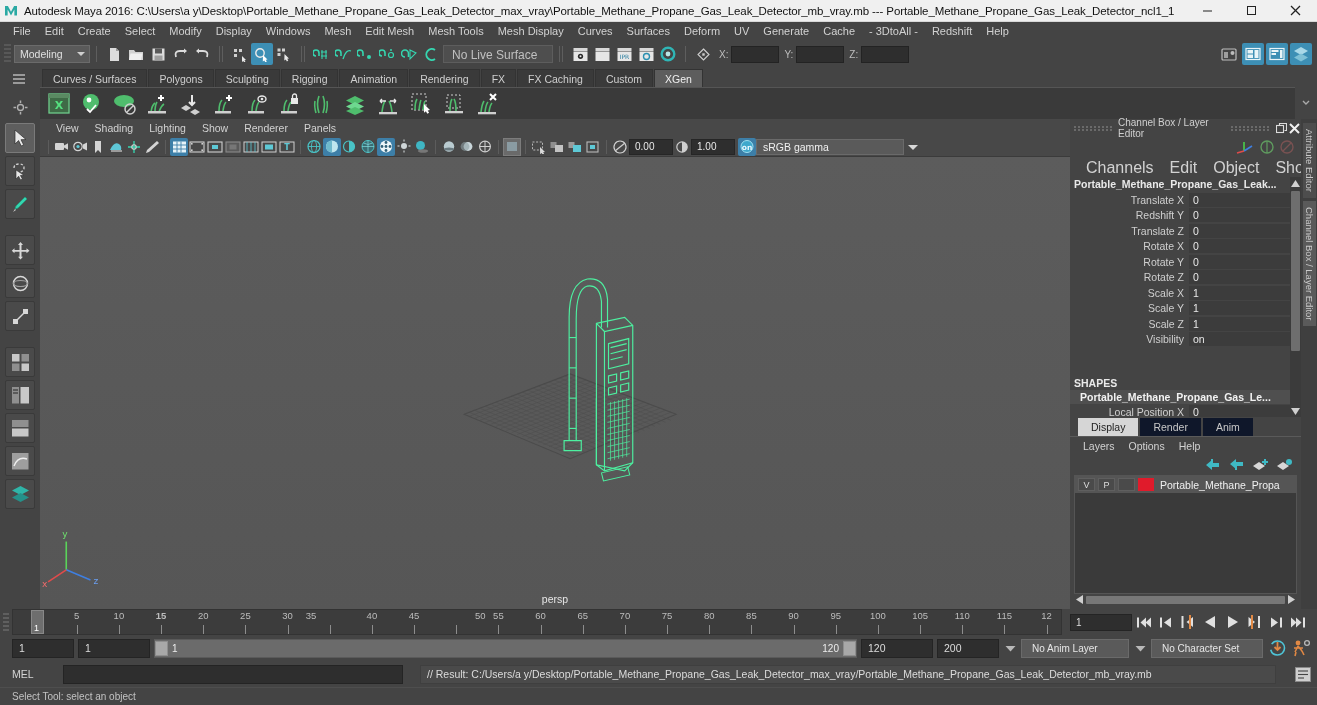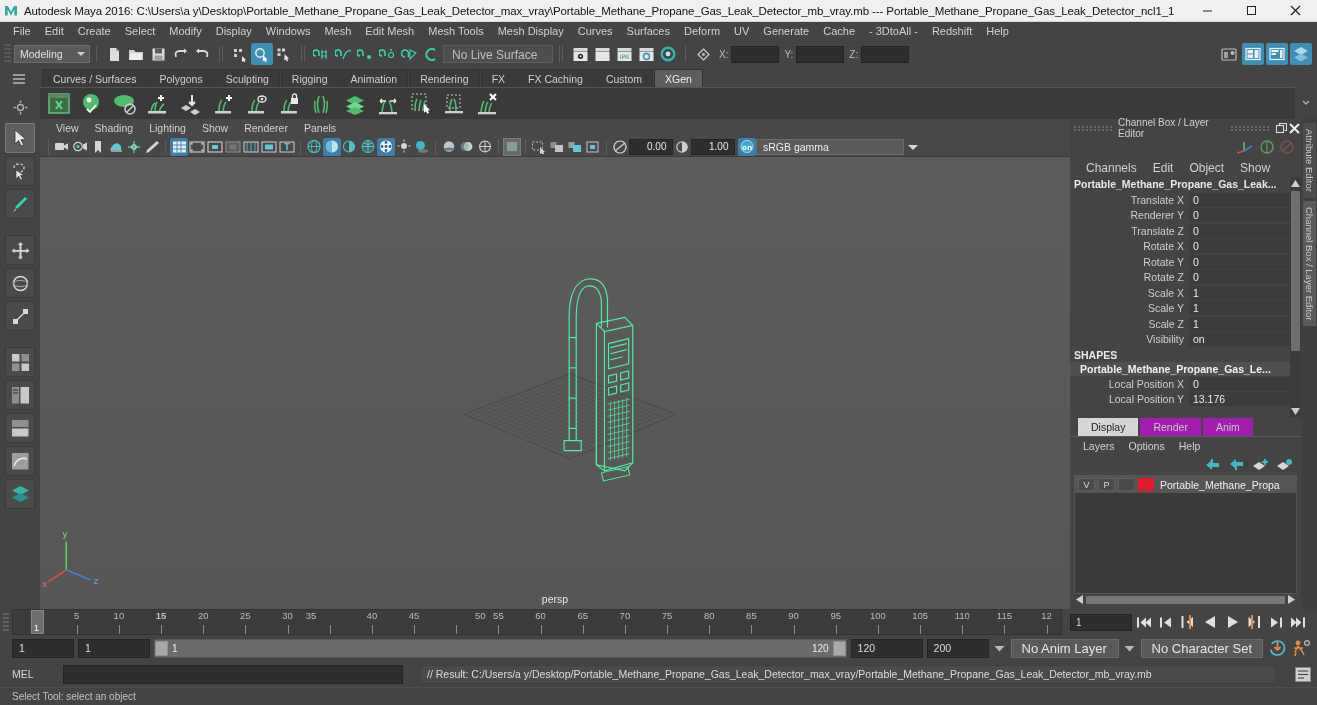--- a/index.html
+++ b/index.html
@@ -73,21 +73,21 @@
 
   
   .viewwrap{ flex:1; display:flex; flex-direction:column; min-width:0; background:#444; }
   .view-menubar{ height:18px; background:#484848; display:flex; align-items:center; padding-left:8px; }
   .view-menubar .menuitem{ font-size:10.5px; line-height:18px; padding:0 8px;}
   .view-toolbar{ height:20px; background:#484848; display:flex; align-items:center; padding-left:4px; border-bottom:1px solid #3b3b3b;}
   .vt-ico{ width:18px;height:18px; display:inline-flex; align-items:center; justify-content:center; position:relative; }
   .vt-ico.on{ background:#3d7fa8; border-radius:2px;}
   .vt-sep{ width:1px; height:14px; background:#5c5c5c; margin:0 4px; }
   .vt-num{ width:44px;height:16px;background:#2e2e2e;border:1px solid #262626;color:#e8e8e8;font-size:10px;
-    display:flex;align-items:center;padding-left:17px;}
+    display:flex;align-items:center;padding-left:5px;}
   .vt-gamma{ height:16px; width:148px; background:#5a5a5a; border:1px solid #6a6a6a; color:#f0f0f0; font-size:10.5px;
      display:flex; align-items:center; padding-left:6px;}
   .vt-gamma-arrow{ width:18px;height:16px; display:flex;align-items:center;justify-content:center; }
   .viewport{ flex:1; position:relative; background:#5a5a5a; overflow:hidden;
     background:linear-gradient(#5c5c5c,#565656); }
   .vp-label{ position:absolute; bottom:4px; left:0; right:0; text-align:center; font-size:10.5px; color:#e6e6e6; font-weight:normal; }
 
   
   .rightdock{ width:247px; background:#444; display:flex; min-height:0; }
   .rd-main{ flex:1; display:flex; flex-direction:column; min-width:0; }
@@ -95,34 +95,34 @@
   .vtab{ writing-mode:vertical-rl; font-size:9.5px; color:#c9c9c9; padding:6px 1px; background:#4d4d4d; margin-bottom:3px; }
   .vtab.act{ background:#5a5a5a; }
   .cb-header{ height:18px; display:flex; align-items:center; font-size:10px; color:#d0d0d0; }
   .dots{ flex:0 0 auto; width:40px; height:8px; margin:0 4px;
     background:repeating-linear-gradient(to right,#6a6a6a 0 2px,transparent 2px 4px),
                repeating-linear-gradient(to right,#6a6a6a 0 2px,transparent 2px 4px);
     background-size:100% 2px,100% 2px; background-position:0 2px,0 5px; background-repeat:no-repeat; }
   .cb-hbtn{ width:14px;height:14px; display:flex;align-items:center;justify-content:center; }
   .cb-gizmo{ height:22px; display:flex; align-items:center; justify-content:flex-end; padding-right:6px; gap:4px;}
   .cb-menus{ height:18px; display:flex; align-items:center; padding-left:8px; gap:0; }
-  .cb-menus .menuitem{ font-size:12px; line-height:18px; padding:0 8px;}
+  .cb-menus .menuitem{ font-size:16px; line-height:18px; padding:0 8px;}
   .cb-list{ flex:0 0 auto; background:#444; position:relative; overflow:hidden; }
   .cb-objname{ font-size:10.5px; font-weight:bold; color:#e9e9e9; padding:1px 2px 2px 4px; white-space:nowrap; overflow:hidden; }
   .cb-row{ height:15.5px; display:flex; align-items:center; font-size:10.5px; }
   .cb-label{ flex:1; text-align:right; padding-right:5px; color:#cfcfcf; white-space:nowrap; overflow:hidden; }
   .cb-val{ width:112px; height:14px; background:#3c3c3c; color:#e8e8e8; padding-left:4px; line-height:14px; }
-  .cb-section{ font-size:10.5px; font-weight:bold; color:#e9e9e9; padding:2px 0 1px 4px; }
+  .cb-section{ font-size:10.5px; font-weight:bold; color:#e9e9e9; padding:2px 0 1px 4px;margin-top:28px; }
   .cb-shape{ font-size:10.5px; font-weight:bold; color:#f2f2f2; background:#4f4f4f; padding:1px 2px 1px 10px; white-space:nowrap; overflow:hidden;}
   .cb-scroll{ position:absolute; right:0; top:0; width:11px; bottom:0; background:#3b3b3b; }
   .cb-thumb{ position:absolute; left:1px; right:1px; top:14px; height:160px; background:#6e6e6e; border-radius:1px;}
   .cb-arrow{ position:absolute; left:0; right:0; height:12px; display:flex;align-items:center;justify-content:center; }
 
   .le-tabs{ height:20px; display:flex; align-items:flex-end; padding-left:8px; border-bottom:1px solid #5a5a5a;}
-  .le-tab{ height:18px; padding:0 13px; font-size:10.5px; display:flex; align-items:center; background:#a21caf; color:#c8c8c8; margin-right:2px;}
+  .le-tab{ height:18px; padding:0 13px; font-size:10.5px; display:flex; align-items:center; background:#0f172a; color:#c8c8c8; margin-right:2px;}
   .le-tab.active{ background:#d6d6d6; color:#222; }
   .le-menus{ height:18px; display:flex; align-items:center; padding-left:6px;}
   .le-menus .menuitem{ font-size:10.5px; line-height:18px; padding:0 7px;}
   .le-btns{ height:20px; display:flex; align-items:center; justify-content:flex-end; padding-right:8px; gap:7px;}
   .le-listbox{ flex:1; background:#3a3a3a; border:1px solid #555; margin:0 4px; position:relative; min-height:0;}
   .layer-row{ height:17px; background:#555; display:flex; align-items:center; padding-left:3px; gap:3px; }
   .lr-btn{ width:17px; height:13px; background:#4a4a4a; border:1px solid #5f5f5f; font-size:9px; color:#ddd;
     display:flex; align-items:center; justify-content:center; }
   .lr-swatch{ width:16px; height:13px; background:#e01b2b; }
   .lr-name{ font-size:10.5px; color:#f0f0f0; padding-left:3px; white-space:nowrap; overflow:hidden;}
@@ -145,21 +145,21 @@
   .pb-btn{ width:20px;height:20px; display:flex;align-items:center;justify-content:center;}
 
   
   .rangerow{ flex:0 0 26px; background:#444; display:flex; align-items:center; gap:4px; padding:0 6px 0 12px;}
   .rfield{ height:19px; background:#2e2e2e; border:1px solid #242424; color:#ddd; font-size:10.5px;
     display:flex; align-items:center; padding-left:6px; }
   .rangeslider{ flex:1; height:19px; background:#6b6b6b; border:1px solid #5a5a5a; position:relative; display:flex; align-items:center;}
   .rs-handle{ width:13px; height:15px; background:#a8a8a8; border:1px solid #8e8e8e; }
   .rs-lbl{ font-size:10px; color:#ececec; padding:0 4px; }
   .ddarrow{ width:14px; height:19px; display:flex; align-items:center; justify-content:center;}
-  .pill{ height:19px; background:#5a5a5a; border:1px solid #6a6a6a; color:#e6e6e6; font-size:13px;
+  .pill{ height:19px; background:#5a5a5a; border:1px solid #6a6a6a; color:#e6e6e6; font-size:10px;
     display:flex; align-items:center; padding:0 10px; }
 
   
   .melrow{ flex:0 0 26px; background:#444; display:flex; align-items:center; gap:17px; padding:0 4px 0 12px; }
   .mel-lbl{ font-size:10.5px; color:#d4d4d4; width:34px; }
   .mel-input{ width:340px; height:19px; background:#2e2e2e; border:1px solid #242424; }
   .mel-result{ flex:1; height:19px; background:#4a4a4a; border:1px solid #3f3f3f; color:#dcdcdc;
      font-size:10.5px; display:flex; align-items:center; padding-left:6px; white-space:nowrap; overflow:hidden;}
   .mel-ico{ width:20px;height:20px; display:flex;align-items:center;justify-content:center;}
 
@@ -1071,21 +1071,21 @@
         </div>
 
         <div class="cb-list" style="height:240px">
           <div class="cb-objname">Portable_Methane_Propane_Gas_Leak...</div>
 
           <div class="cb-row">
             <span class="cb-label">Translate X</span>
             <span class="cb-val">0</span>
           </div>
           <div class="cb-row">
-            <span class="cb-label">Renderer Y</span>
+            <span class="cb-label">Redshift Y</span>
             <span class="cb-val">0</span>
           </div>
           <div class="cb-row">
             <span class="cb-label">Translate Z</span>
             <span class="cb-val">0</span>
           </div>
           <div class="cb-row">
             <span class="cb-label">Rotate X</span>
             <span class="cb-val">0</span>
           </div>

